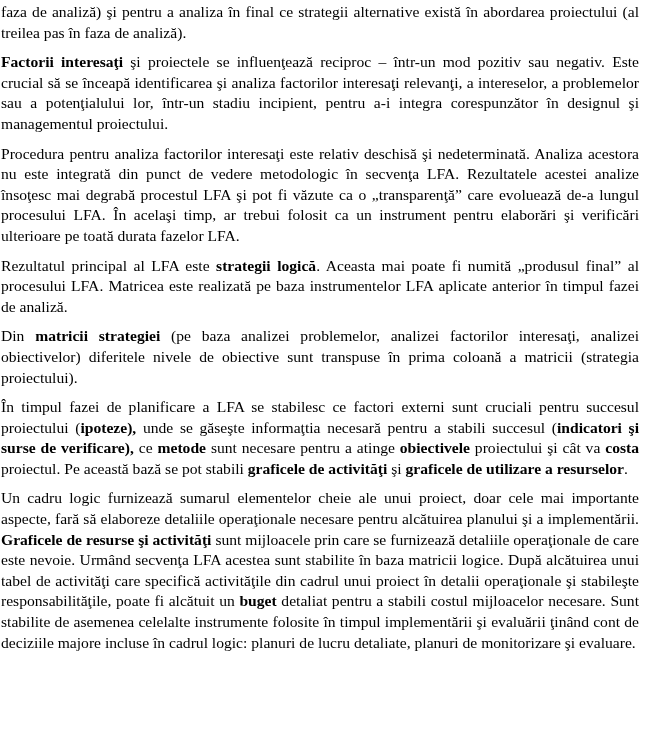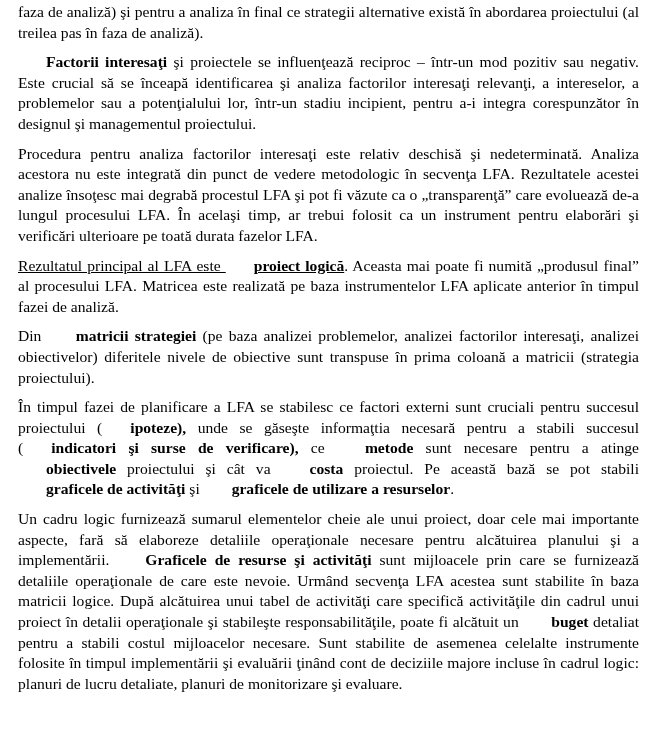--- a/index.html
+++ b/index.html
@@ -10,49 +10,49 @@
     body {
       width: 648px;
       height: 741px;
       overflow: hidden;
       font-family: "Liberation Serif", serif;
       color: #000;
       font-size: 15.6px;
       line-height: 20.6px;
     }
     .page {
-      padding: 2px 9px 0 18px;
+      padding: 2px 9px 0 1px;
       box-sizing: border-box;
       width: 648px;
     }
     p {
       margin: 0 0 9px 0;
       text-align: justify;
     }
-    b { font-weight: bold; margin-left: 28px; }
-    .u { text-decoration: underline; }
+    b { font-weight: bold; }
+    .u { }
   </style>
 </head>
 <body>
 
 <div class="page">
   <p>
     <span>faza de analiză) şi pentru a analiza în final ce strategii alternative există în abordarea proiectului (al treilea pas în faza de analiză).</span>
   </p>
 
   <p>
     <b>Factorii interesaţi</b><span> şi proiectele se influenţează reciproc – într-un mod pozitiv sau negativ. Este crucial să se înceapă identificarea şi analiza factorilor interesaţi relevanţi, a intereselor, a problemelor sau a potenţialului lor, într-un stadiu incipient, pentru a-i integra corespunzător în designul şi managementul proiectului.</span>
   </p>
 
   <p>
     <span>Procedura pentru analiza factorilor interesaţi este relativ deschisă şi nedeterminată. Analiza acestora nu este integrată din punct de vedere metodologic în secvenţa LFA. Rezultatele acestei analize însoţesc mai degrabă procestul LFA şi pot fi văzute ca o „transparenţă” care evoluează de-a lungul procesului LFA. În acelaşi timp, ar trebui folosit ca un instrument pentru elaborări şi verificări ulterioare pe toată durata fazelor LFA.</span>
   </p>
 
   <p>
-    <span class="u">Rezultatul principal al LFA este </span><b class="u">proiect logică</b><span>. Aceasta mai poate fi numită „produsul final” al procesului LFA. Matricea este realizată pe baza instrumentelor LFA aplicate anterior în timpul fazei de analiză.</span>
+    <span class="u">Rezultatul principal al LFA este </span><b class="u">strategii logică</b><span>. Aceasta mai poate fi numită „produsul final” al procesului LFA. Matricea este realizată pe baza instrumentelor LFA aplicate anterior în timpul fazei de analiză.</span>
   </p>
 
   <p>
     <span>Din </span><b>matricii strategiei</b><span> (pe baza analizei problemelor, analizei factorilor interesaţi, analizei obiectivelor) diferitele nivele de obiective sunt transpuse în prima coloană a matricii (strategia proiectului).</span>
   </p>
 
   <p>
     <span>În timpul fazei de planificare a LFA se stabilesc ce factori externi sunt cruciali pentru succesul proiectului  (</span><b>ipoteze),</b><span> unde se găseşte informaţtia necesară pentru a stabili succesul (</span><b>indicatori şi surse de verificare), </b><span>ce </span><b>metode</b><span> sunt necesare pentru a atinge </span><b>obiectivele</b><span> proiectului şi cât va </span><b>costa</b><span> proiectul. Pe această bază se pot stabili </span><b>graficele de activităţi</b><span> şi </span><b>graficele de utilizare a resurselor</b><span>.</span>
   </p>
 

